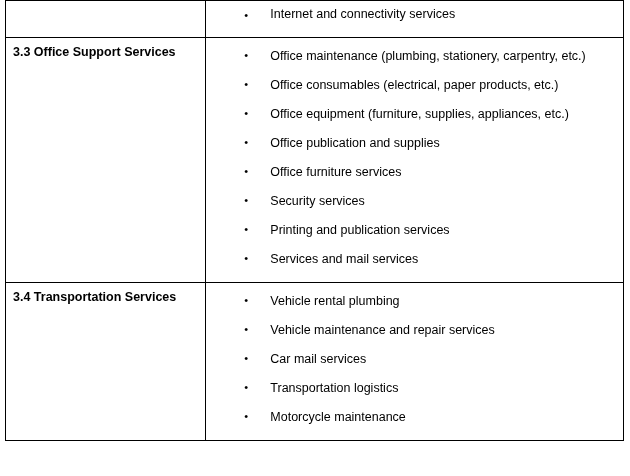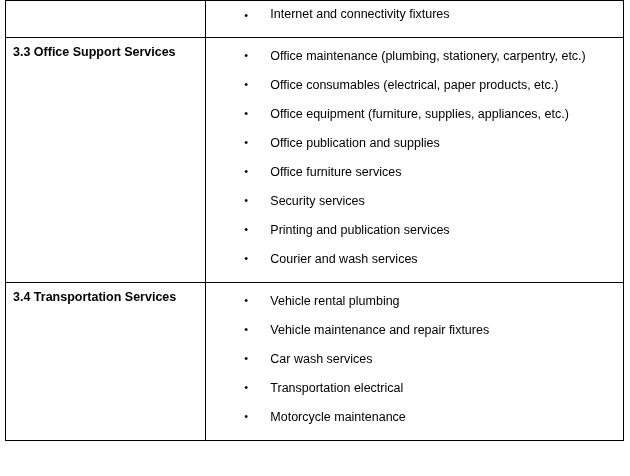--- a/index.html
+++ b/index.html
@@ -82,21 +82,21 @@
 
     <tr>
       <td class="col-label">
         <div class="row-label"></div>
       </td>
       <td class="col-items">
         <div class="items-cell cell-top-partial">
           <ul class="items">
             <li>
               <span class="bullet">•</span>
-              <span>Internet and connectivity fixtures</span>
+              <span>Internet and connectivity services</span>
             </li>
           </ul>
         </div>
       </td>
     </tr>
 
     <tr>
       <td class="col-label">
         <div class="row-label">3.3 Office Support Services</div>
       </td>
@@ -126,49 +126,49 @@
             <li>
               <span class="bullet">•</span>
               <span>Security services</span>
             </li>
             <li>
               <span class="bullet">•</span>
               <span>Printing and publication services</span>
             </li>
             <li>
               <span class="bullet">•</span>
-              <span>Courier and wash services</span>
+              <span>Services and mail services</span>
             </li>
           </ul>
         </div>
       </td>
     </tr>
 
     <tr>
       <td class="col-label">
         <div class="row-label">3.4 Transportation Services</div>
       </td>
       <td class="col-items">
         <div class="items-cell">
           <ul class="items">
             <li>
               <span class="bullet">•</span>
               <span>Vehicle rental plumbing</span>
             </li>
             <li>
               <span class="bullet">•</span>
-              <span>Vehicle maintenance and repair fixtures</span>
+              <span>Vehicle maintenance and repair services</span>
             </li>
             <li>
               <span class="bullet">•</span>
-              <span>Car wash services</span>
+              <span>Car mail services</span>
             </li>
             <li>
               <span class="bullet">•</span>
-              <span>Transportation electrical</span>
+              <span>Transportation logistics</span>
             </li>
             <li>
               <span class="bullet">•</span>
               <span>Motorcycle maintenance</span>
             </li>
           </ul>
         </div>
       </td>
     </tr>
   </tbody>

